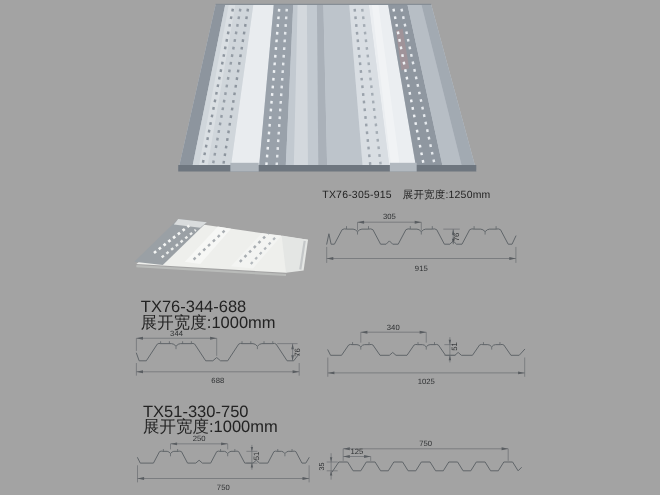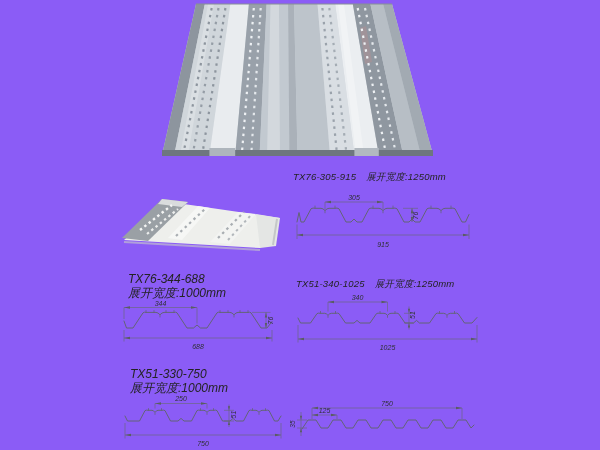--- a/index.html
+++ b/index.html
@@ -1,21 +1,21 @@
 <!DOCTYPE html>
 <html><head>
 <meta charset="utf-8">
 <style>
   html,body{margin:0;padding:0;background:#ffffff;}
-  #canvas{position:relative;width:600px;height:450px;background:#8b5cf6;overflow:hidden;
-          font-family:"Liberation Sans","DejaVu Sans",sans-serif;font-style:italic;}
+  #canvas{position:relative;width:600px;height:450px;background:#a3a3a3;overflow:hidden;
+          font-family:"Liberation Sans","DejaVu Sans",sans-serif;}
   .abs{position:absolute;}
   .title{font-size:9.5px;color:#232323;letter-spacing:.2px;white-space:nowrap;}
   .title .gap{display:inline-block;width:10px;}
-  .title2{font-size:12px;color:#232323;line-height:13.5px;white-space:nowrap;}
+  .title2{font-size:15px;color:#232323;line-height:13.5px;white-space:nowrap;}
   svg{display:block;overflow:visible;}
   .prof{fill:none;stroke:#5f6468;stroke-width:.9;stroke-linejoin:round;stroke-linecap:round;}
   .tick{fill:none;stroke:#5f6468;stroke-width:.7;}
   .dim{fill:none;stroke:#666a6e;stroke-width:.6;}
   .arr{fill:#595d61;stroke:none;}
   .dtxt{fill:#2e3032;font-size:7px;font-family:"Liberation Sans","DejaVu Sans",sans-serif;}
   .dtxt-s{fill:#2e3032;font-size:6.5px;font-family:"Liberation Sans","DejaVu Sans",sans-serif;}
 </style>
 </head>
 <body>
@@ -131,23 +131,20 @@
       <path class="arr" d="M150,12.4 L148.8,17.4 L151.2,17.4 Z M150,28 L148.8,23 L151.2,23 Z"></path>
       <text class="dtxt" x="156.5" y="20.5" text-anchor="middle" transform="rotate(-90 156.5 20.5)">76</text>
     </g>
     <g>
       <path class="dim" d="M8,30 V41.5 M156,30 V41.5 M8,38 H156"></path>
       <path class="arr" d="M8,38 L14,36.7 L14,39.3 Z M156,38 L150,36.7 L150,39.3 Z"></path>
       <text class="dtxt" x="82" y="48.5" text-anchor="middle">688</text>
     </g>
   </svg>
 
-  <div class="abs title" style="left:296px;top:278px">
-    <span>TX51-340-1025</span><span class="gap"></span><span>展开宽度:1250mm</span>
-  </div>
   <svg class="abs" style="left:293px;top:294px" width="192" height="60" viewBox="0 0 192 60">
     <path class="prof" d="M5,24 L7.5,29 L17.5,29 L24,19.6 Q25.5,18.8 27,19.3 L31.5,19.3 Q33.5,19.3 35,21.4 Q36.5,19.3 38.5,19.3 L43,19.3 Q44.5,18.8 46,19.6 L52.5,29 L61,29 L64,26.4 L67,29 L77,29 L83.5,19.6 Q85,18.8 86.5,19.3 L91,19.3 Q93,19.3 94.5,21.4 Q96,19.3 98,19.3 L102.5,19.3 Q104,18.8 105.5,19.6 L112,29 L120.5,29 L123.5,26.4 L126.5,29 L136.5,29 L143,19.6 Q144.5,18.8 146,19.3 L150.5,19.3 Q152.5,19.3 154,21.4 Q155.5,19.3 157.5,19.3 L162,19.3 Q163.5,18.8 165,19.6 L171.5,29 L179,29 L184,23.5"></path>
     <path class="tick" d="M27.5,17 V19.4 M42.5,17 V19.4 M87,17 V19.4 M102,17 V19.4 M146.5,17 V19.4 M161.5,17 V19.4 M35,21.6 V23.8 M94.5,21.6 V23.8 M154,21.6 V23.8"></path>
     <g>
       <path class="dim" d="M35,8 H94.5 M35,8 V17.5 M94.5,8 V17.5"></path>
       <path class="arr" d="M35,8 L41,6.7 L41,9.3 Z M94.5,8 L88.5,6.7 L88.5,9.3 Z"></path>
       <text class="dtxt" x="64.5" y="5.8" text-anchor="middle">340</text>
     </g>
     <g>
       <path class="dim" d="M111,19.3 H121 M111,29 H121 M116,12.5 V35.5"></path>

